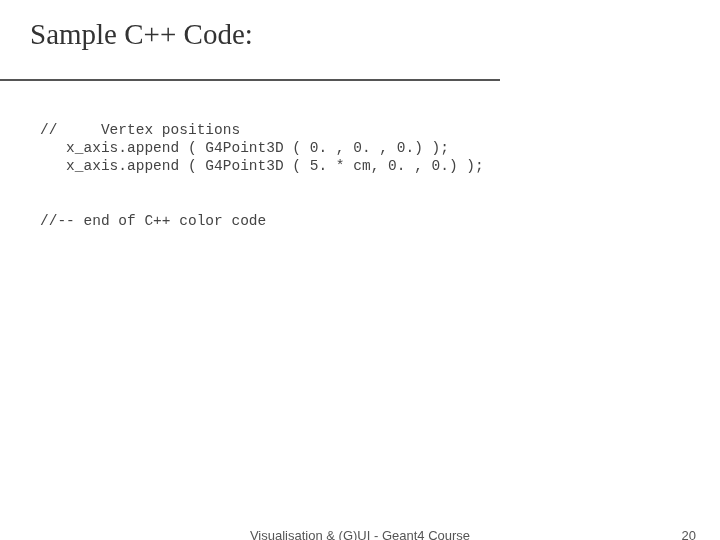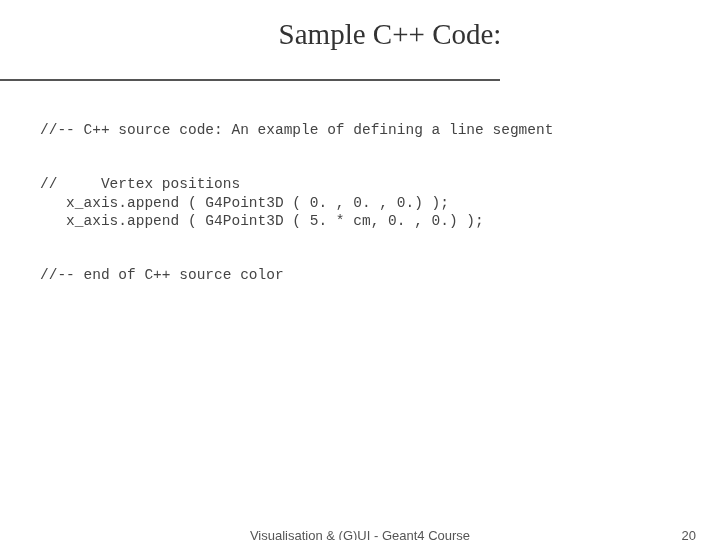--- a/index.html
+++ b/index.html
@@ -15,23 +15,22 @@
   }
   .slide {
     width: 720px;
     height: 540px;
     position: relative;
     box-sizing: border-box;
   }
   .title {
     font-size: 29px;
     font-weight: 400;
-    padding: 18px 0 0 60px;
+    padding: 18px 0 0 30px;
     color: #333;
-    text-align: center;
   }
   .rule {
     border: none;
     border-top: 2px solid #555;
     margin: 28px 0 0 0;
     width: 500px;
   }
   .code-area {
     padding: 22px 40px 0 40px;
     font-family: "Courier New", monospace;
@@ -64,25 +63,24 @@
 </head>
 <body>
 
 <div class="slide">
 
   <div class="title">Sample C++ Code:</div>
 
   <hr class="rule">
 
   <div class="code-area">
-<div class="block">//-- C++ source code: An example of defining a line segment</div>
 <div class="block">//     Vertex positions
    x_axis.append ( G4Point3D ( 0. , 0. , 0.) );
    x_axis.append ( G4Point3D ( 5. * cm, 0. , 0.) );</div>
-<div class="block">//-- end of C++ source color</div>
+<div class="block">//-- end of C++ color code</div>
   </div>
 
   <div class="footer">
     <span class="footer-center">Visualisation &amp; (G)UI - Geant4 Course</span>
     <span class="footer-right">20</span>
   </div>
 
 </div>
 
 </body></html>

